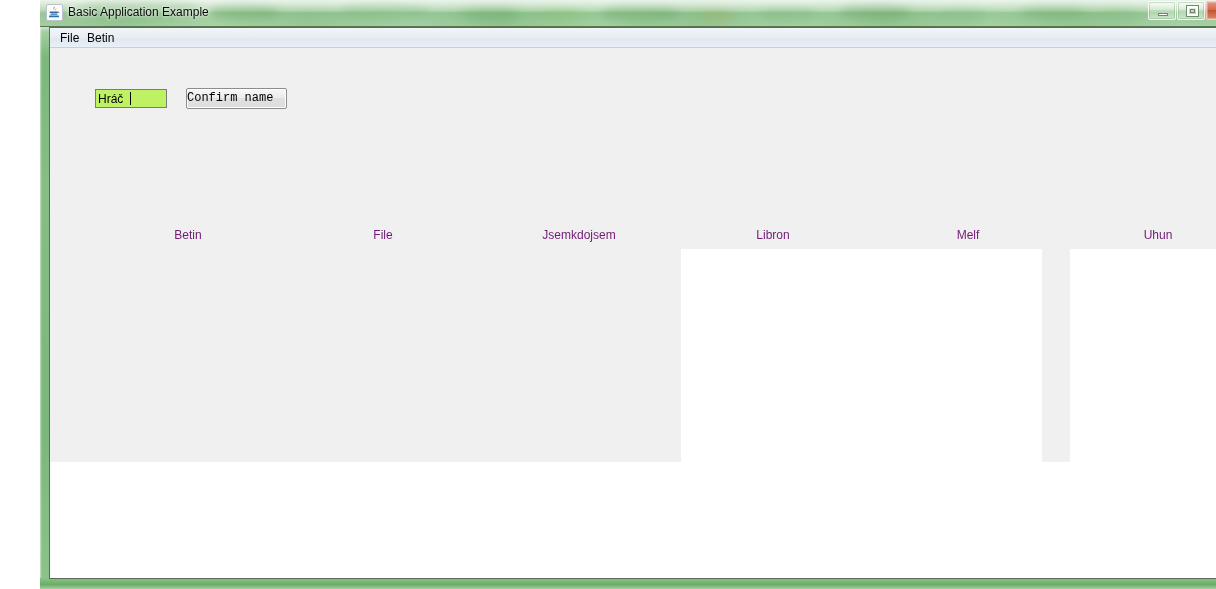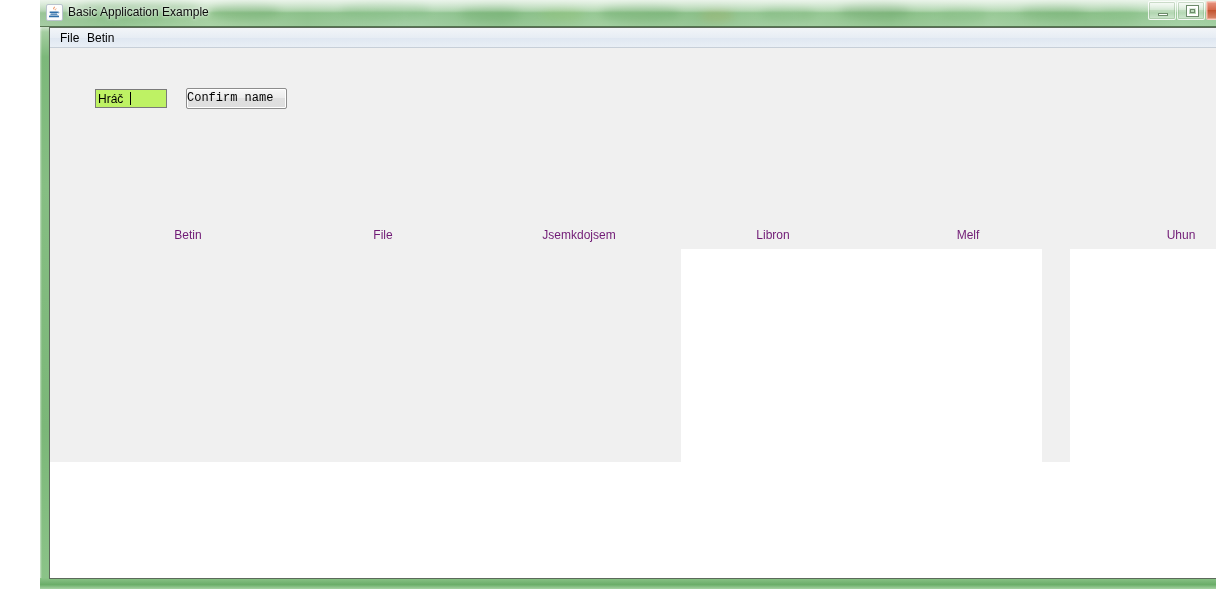--- a/index.html
+++ b/index.html
@@ -378,21 +378,21 @@
       <input class="name-field" type="text" value="Hráč" style="">
       <div class="caret"></div>
 
       <div class="confirm-btn">Confirm name</div>
 
       <div class="player-label" style="left:138px">Betin</div>
       <div class="player-label" style="left:333px">File</div>
       <div class="player-label" style="left:529px">Jsemkdojsem</div>
       <div class="player-label" style="left:723px">Libron</div>
       <div class="player-label" style="left:918px">Melf</div>
-      <div class="player-label" style="left:1131px">Uhun</div>
+      <div class="player-label" style="left:1108px">Uhun</div>
 
       <div class="card" style="left:631px;  width:361px;"></div>
       <div class="card" style="left:1020px; width:167px;"></div>
 
     </div>
 
     <div class="statusbar">
       <div class="grip"></div>
     </div>
 

